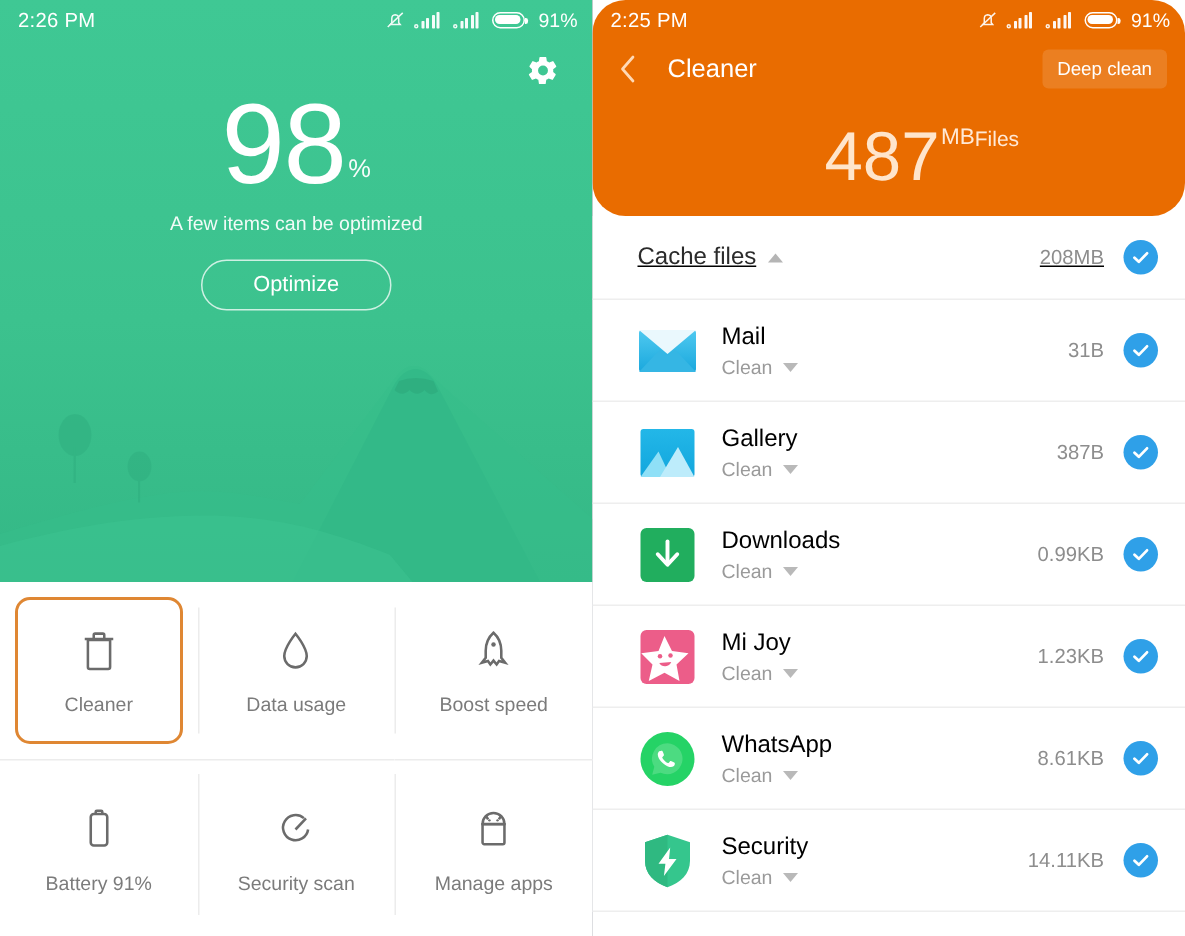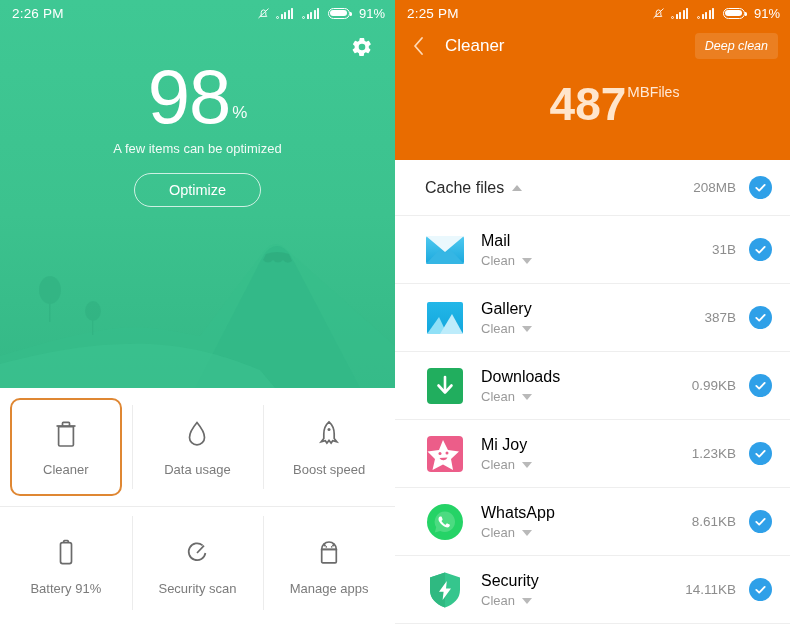--- a/index.html
+++ b/index.html
@@ -75,39 +75,39 @@
   .tile-label { font-size: 13px; color: #7b7b7b; }
   .tile-ico { width: 34px; height: 34px; display: flex; align-items: center; justify-content: center; }
   .tile.selected { outline: none; }
   .tile.selected .hl {
     position: absolute; left: 10px; right: 10px; top: 10px; bottom: 10px;
     border: 2px solid #df8733; border-radius: 10px; pointer-events: none;
   }
 
   
   .phone-right { width: 395px; height: 624px; position: relative; background: #fff; overflow: hidden; }
-  .orange-hero { height: 160px; background: #e96c00; position: relative; }
+  .orange-hero { height: 144px; background: #e96c00; position: relative; border-radius: 22px; }
   .orange-hero .sb-time, .orange-hero .sb-pct { color: #fff; }
   .navbar { height: 40px; display: flex; align-items: center; padding: 0 12px 0 18px; }
   .back-ico { width: 18px; height: 22px; display: flex; align-items: center; cursor: pointer; }
   .nav-title { font-size: 17px; color: #fff; margin-left: 14px; font-weight: 400; }
   .deep-clean {
     margin-left: auto; font-size: 12.5px; color: #ffffff;
-    background: rgba(255,255,255,.13); padding: 6px 10px; border-radius: 4px; cursor: pointer; font-style: italic;
+    background: rgba(255,255,255,.13); padding: 6px 10px; border-radius: 4px; cursor: pointer;
   }
   .size-block { text-align: center; margin-top: 15px; }
   .size-line { display: inline-flex; align-items: flex-start; }
-  .size-num { font-size: 46px; line-height: 1; color: #ffe5cb; font-weight: 700; letter-spacing: 0px; margin-left: 44px; }
+  .size-num { font-size: 46px; line-height: 1; color: #ffe5cb; font-weight: 400; letter-spacing: 0px; margin-left: 44px; }
   .size-meta { display: flex; align-items: flex-start; margin-left: 1px; margin-top: 3px; }
   .size-unit { font-size: 15px; color: #ffe9d6; line-height: 1.05; }
   .size-files { font-size: 14px; color: #ffe9d6; line-height: 1.25; }
 
   .list { background: #fff; }
   .row { display: flex; align-items: center; height: 68px; padding: 0 18px 0 30px; border-bottom: 1px solid #eeeeee; cursor: pointer; }
-  .row.group { height: 56px; border-bottom: 1px solid #eeeeee; padding-left: 30px; }
+  .row.group { height: 56px; border-bottom: 1px solid #eeeeee; padding-left: 30px; text-decoration: underline; }
   .grp-title { font-size: 16px; color: #2b2b2b; }
   .caret-up { margin-left: 8px; width: 0; height: 0; border-left: 5px solid transparent; border-right: 5px solid transparent; border-bottom: 6px solid #b5b5b5; display: inline-block; }
   .caret-down { margin-left: 7px; width: 0; height: 0; border-left: 5px solid transparent; border-right: 5px solid transparent; border-top: 6px solid #b9b9b9; display: inline-block; }
   .spacer { flex: 1; }
   .size-txt { font-size: 13.5px; color: #8d8d8d; margin-right: 13px; }
   .check {
     width: 23px; height: 23px; border-radius: 50%; background: #2fa0e8;
     display: flex; align-items: center; justify-content: center; flex: 0 0 auto; cursor: pointer;
   }
   .check svg { display: block; }

